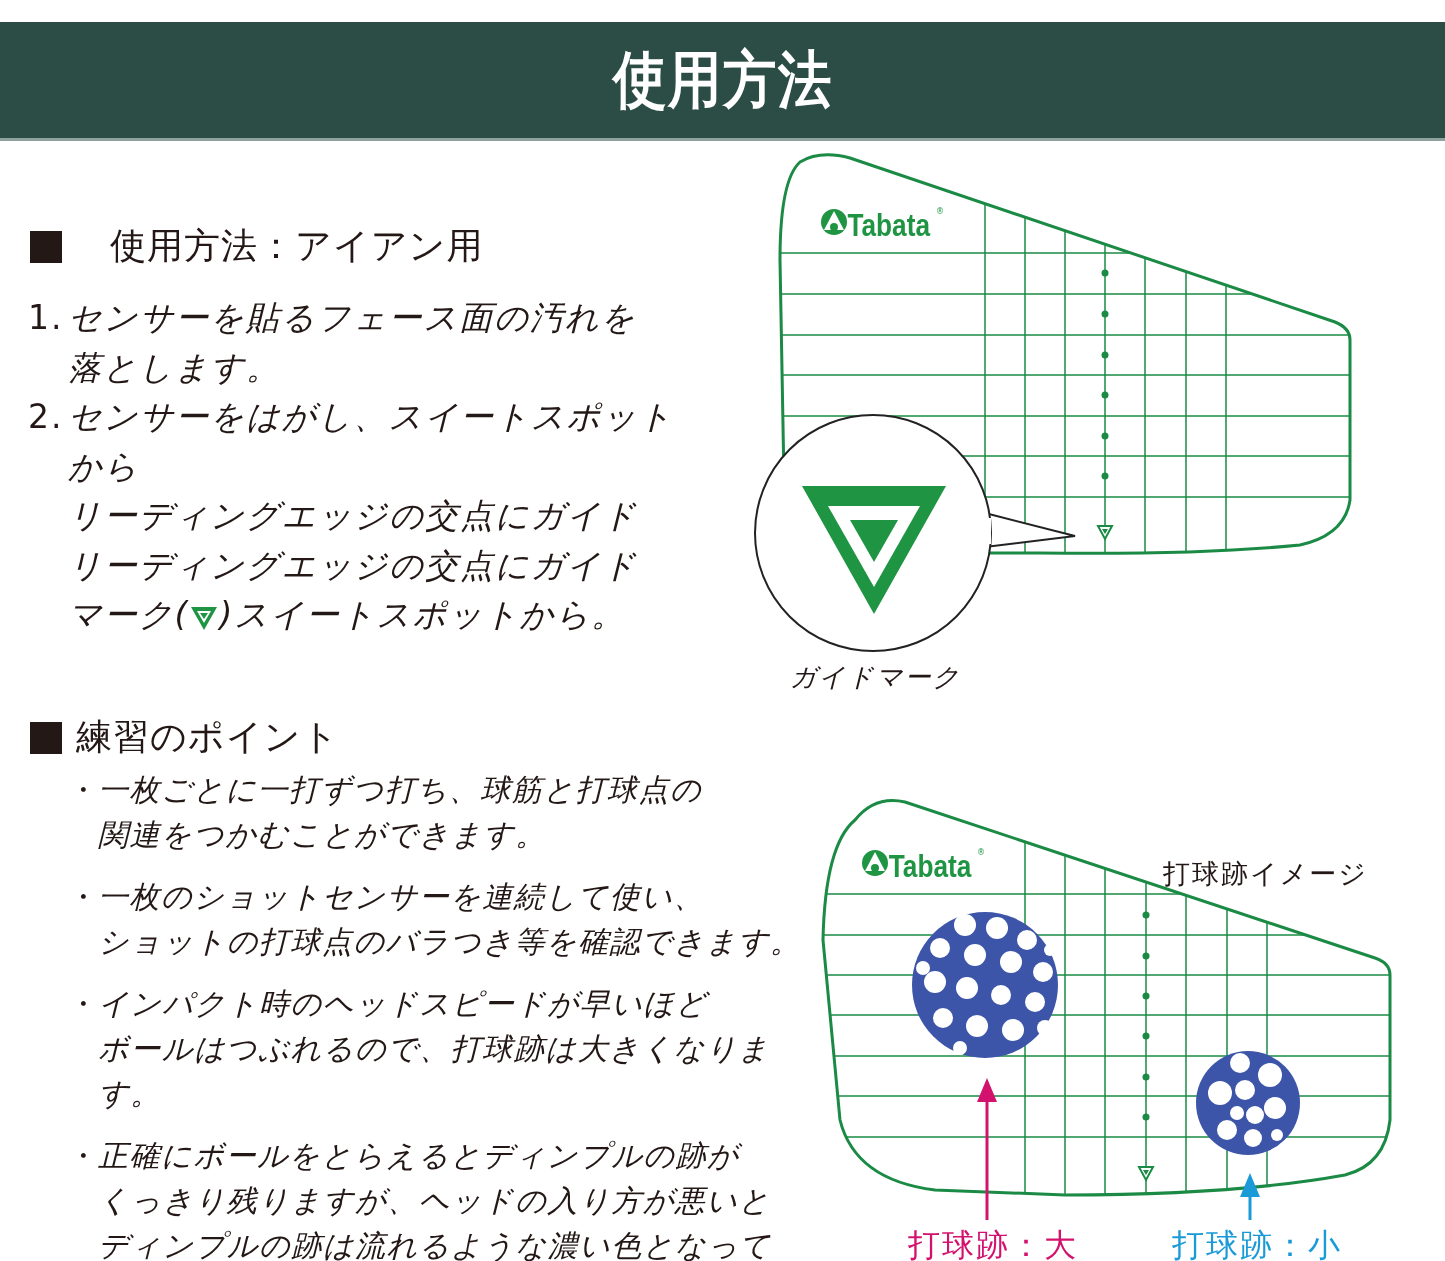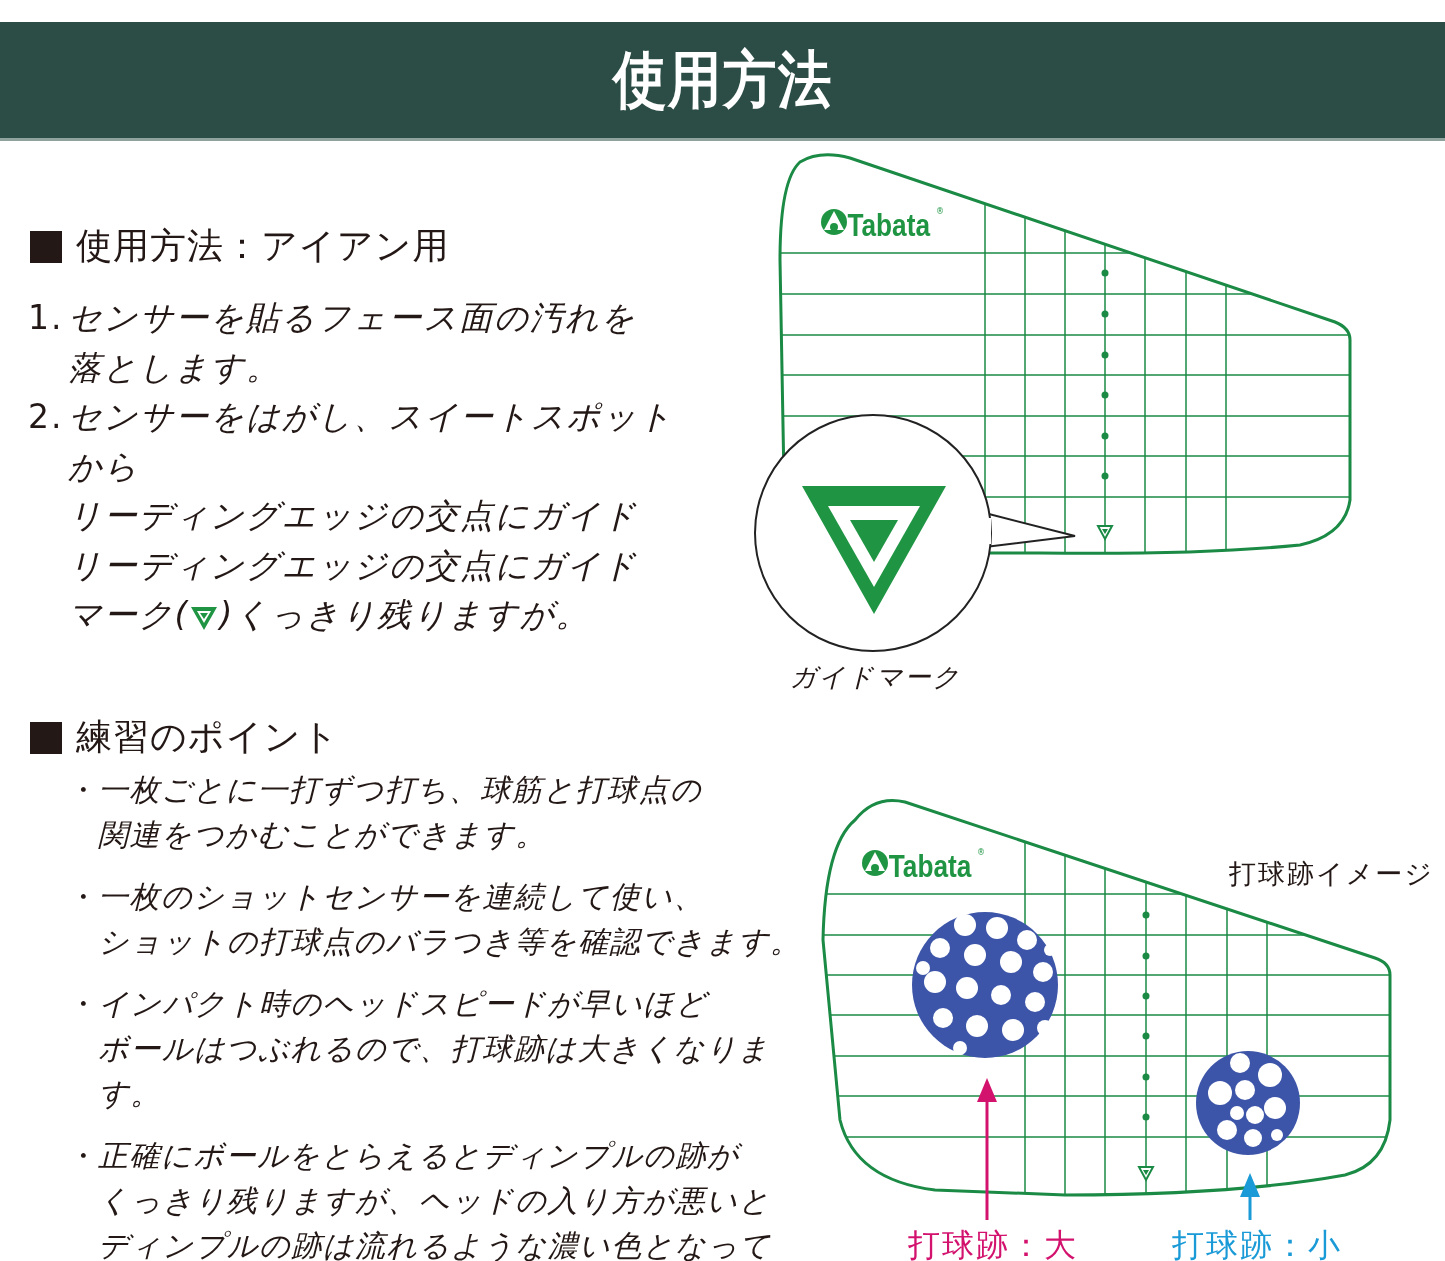--- a/index.html
+++ b/index.html
@@ -39,40 +39,40 @@
     font-size: 30px; line-height: 45px; letter-spacing: 1.5px;
   }
   .point { display: flex; margin-bottom: 17px; }
   .point-bullet { width: 30px; flex: none; text-align: center; }
   .point-text { flex: 1; font-style: italic; }
   .diagram { position: absolute; }
   .caption-guide {
     position: absolute; left: 790px; top: 660px; font-size: 26px; letter-spacing: 2px; font-style: italic;
   }
   .caption-image {
-    position: absolute; left: 1229px; top: 856px; font-size: 27px; letter-spacing: 2px;
+    position: absolute; left: 1163px; top: 856px; font-size: 27px; letter-spacing: 2px;
   }
   .label-large {
     position: absolute; left: 908px; top: 1224px; font-size: 32px; color: #d3126e; letter-spacing: 2px;
   }
   .label-small {
     position: absolute; left: 1172px; top: 1224px; font-size: 32px; color: #1a9ad6; letter-spacing: 2px;
   }
   .logo-text {
     font-family: "Liberation Sans", sans-serif; font-weight: bold; fill: #1f9544;
   }
 </style>
 </head>
 <body>
 
 <div class="header">
   <div class="header-title">使用方法</div>
 </div>
 
-<div class="section-heading" style="top:222px;">
+<div class="section-heading" style="top:222px;gap:34px;">
   <span class="square"></span>
   <span>使用方法：アイアン用</span>
 </div>
 
 <div class="steps">
   <div class="step">
     <span class="step-num">1.</span>
     <div class="step-text">
       <div>センサーを貼るフェース面の汚れを</div>
       <div>落とします。</div>
@@ -82,21 +82,21 @@
     <span class="step-num">2.</span>
     <div class="step-text">
       <div>センサーをはがし、スイートスポットから</div>
       <div>リーディングエッジの交点にガイド</div>
       <div>リーディングエッジの交点にガイド</div>
       <div>
         <span>マーク(</span><svg class="guide-inline" viewBox="0 0 30 30">
             <polygon points="2,5 28,5 15,28" fill="#1f9544"></polygon>
             <polygon points="8,9 22,9 15,21" fill="#fff"></polygon>
             <polygon points="11,11 19,11 15,17" fill="#1f9544"></polygon>
-          </svg><span>)くっきり残りますが。</span>
+          </svg><span>)スイートスポットから。</span>
       </div>
     </div>
   </div>
 </div>
 
 <svg class="diagram" style="left:740px; top:140px;" width="640" height="520" viewBox="0 0 640 520">
   <defs>
     <clipPath id="faceClip1">
       <path d="M60,22 Q80,10 110,18 L595,182 Q610,188 610,200 L610,360 Q605,395 560,405 Q460,415 300,413 L60,413 Q45,413 45,395 L40,120 Q40,40 60,22 Z"></path>
     </clipPath>

